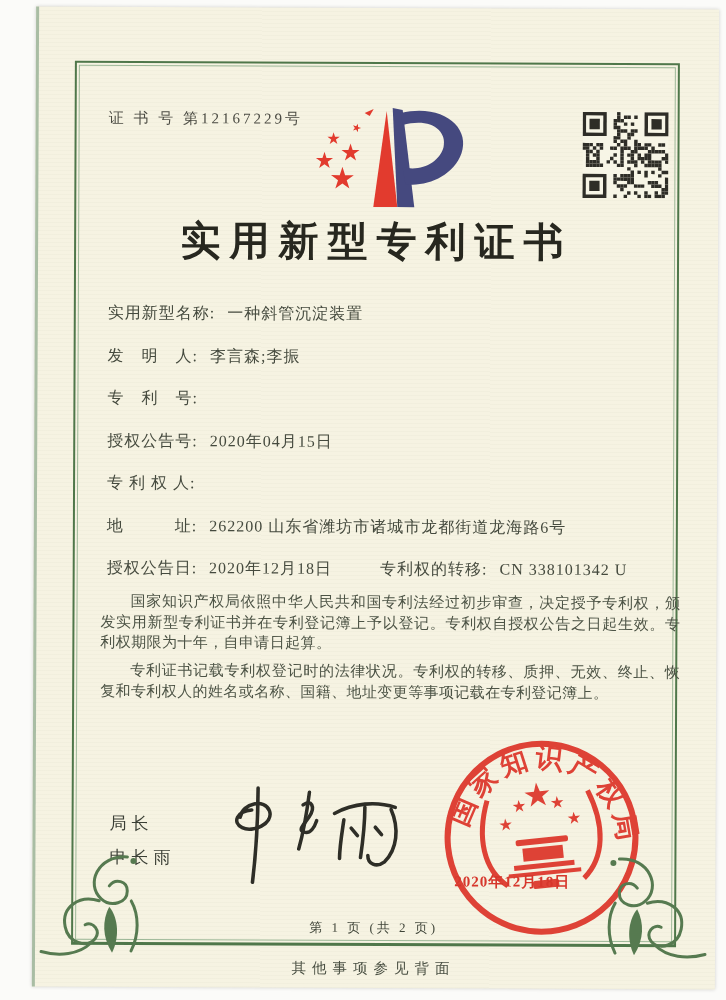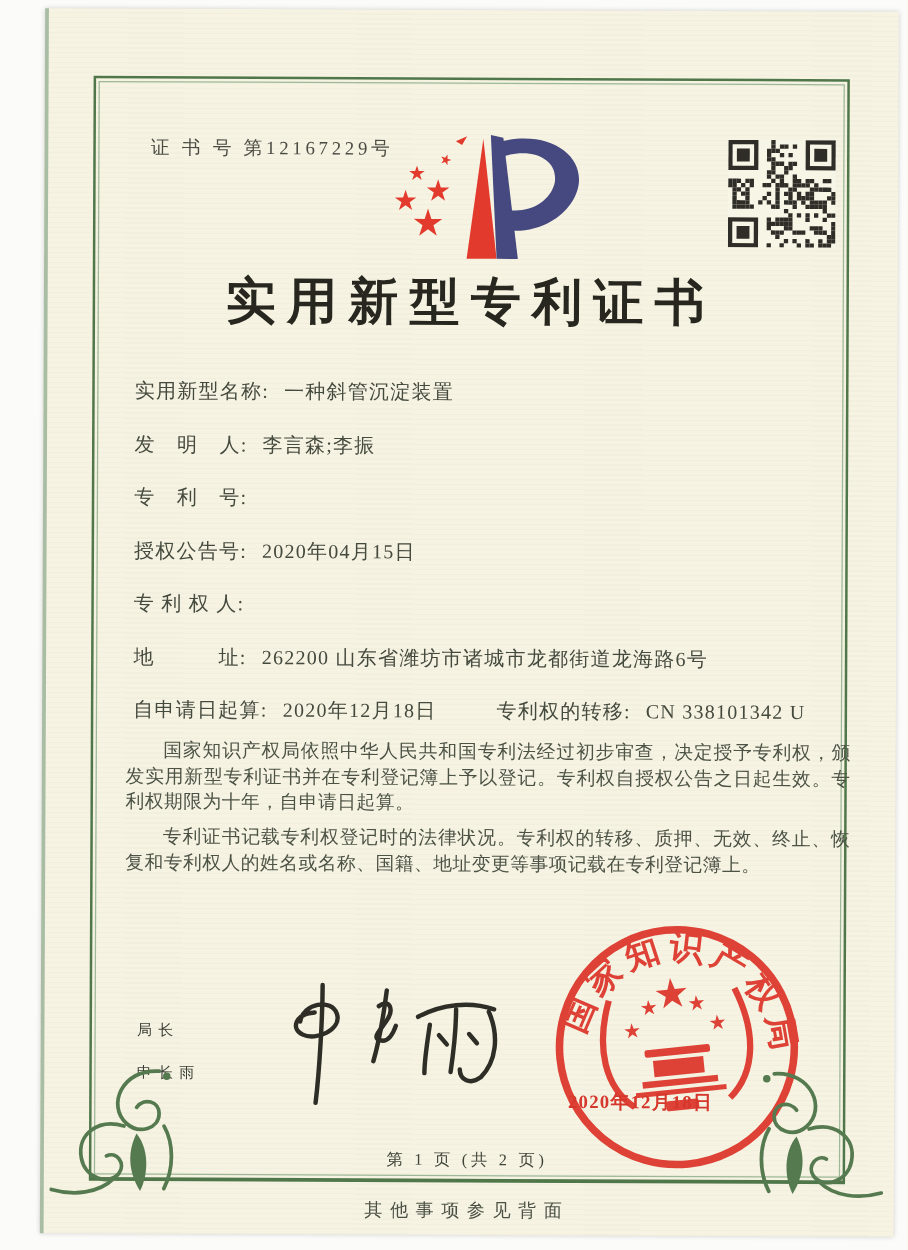--- a/index.html
+++ b/index.html
@@ -20,21 +20,21 @@
     background:repeating-linear-gradient(0deg,rgba(120,130,100,.035) 0 1px,transparent 1px 4px);
   }
   .frame{
     position:absolute;left:36px;top:54px;width:605px;height:884px;box-sizing:border-box;
     border:2px solid #4f774a;border-bottom-width:3px;
   }
   .frame::after{
     content:"";position:absolute;inset:2px;border:1px solid #9db898;pointer-events:none;
   }
   .cert-no{
-    position:absolute;left:82px;top:102px;
+    position:absolute;left:70px;top:102px;
     font-size:15px;letter-spacing:3px;color:#4b4b43;white-space:nowrap;
   }
   .logo{position:absolute;left:262px;top:93px;width:190px;height:112px;}
   .qr{position:absolute;left:544px;top:103px;width:86px;height:86px;}
   .title{
     position:absolute;left:36px;top:206px;width:605px;text-align:center;
     font-size:40px;font-weight:600;letter-spacing:9px;color:#27271f;white-space:nowrap;
   }
   .fields{position:absolute;left:70px;top:296px;width:566px;}
   .frow{
@@ -44,21 +44,21 @@
   .flabel{flex:0 0 auto;}
   .fvalue{margin-left:12px;}
   .fpair2{margin-left:48px;display:flex;align-items:baseline;}
   .legal{
     position:absolute;left:64px;top:584px;width:580px;
     font-size:15px;line-height:1.38;color:#4c5345;letter-spacing:.4px;text-align:justify;
   }
   .legal p{margin:0 0 7px 0;text-indent:2em;}
   .director{
     position:absolute;left:74px;top:800px;
-    font-size:12px;letter-spacing:5px;color:#3b3f36;line-height:34px;
+    font-size:17px;letter-spacing:5px;color:#3b3f36;line-height:34px;
   }
   .signature{position:absolute;left:175px;top:770px;width:210px;height:110px;}
   .seal{position:absolute;left:405px;top:728px;width:202px;height:202px;transform:rotate(-6deg);opacity:.93;}
   .seal-date{
     position:absolute;left:419px;top:864px;
     font-size:15px;letter-spacing:1px;color:#d6372c;font-weight:600;white-space:nowrap;
   }
   .page-no{
     position:absolute;left:36px;top:911px;width:605px;text-align:center;
     font-size:13px;letter-spacing:3px;color:#3f4438;
@@ -308,21 +308,21 @@
       <span class="fvalue">2020年04月15日</span>
     </div>
     <div class="frow">
       <span class="flabel">专 利 权 人:</span>
     </div>
     <div class="frow">
       <span class="flabel">地　　　址:</span>
       <span class="fvalue">262200 山东省潍坊市诸城市龙都街道龙海路6号</span>
     </div>
     <div class="frow">
-      <span class="flabel">自申请日起算:</span>
+      <span class="flabel">授权公告日:</span>
       <span class="fvalue">2020年12月18日</span>
       <span class="fpair2">
         <span class="flabel">专利权的转移:</span>
         <span class="fvalue">CN 338101342 U</span>
       </span>
     </div>
   </div>
 
   <div class="legal">
     <p>国家知识产权局依照中华人民共和国专利法经过初步审查，决定授予专利权，颁发实用新型专利证书并在专利登记簿上予以登记。专利权自授权公告之日起生效。专利权期限为十年，自申请日起算。</p>

